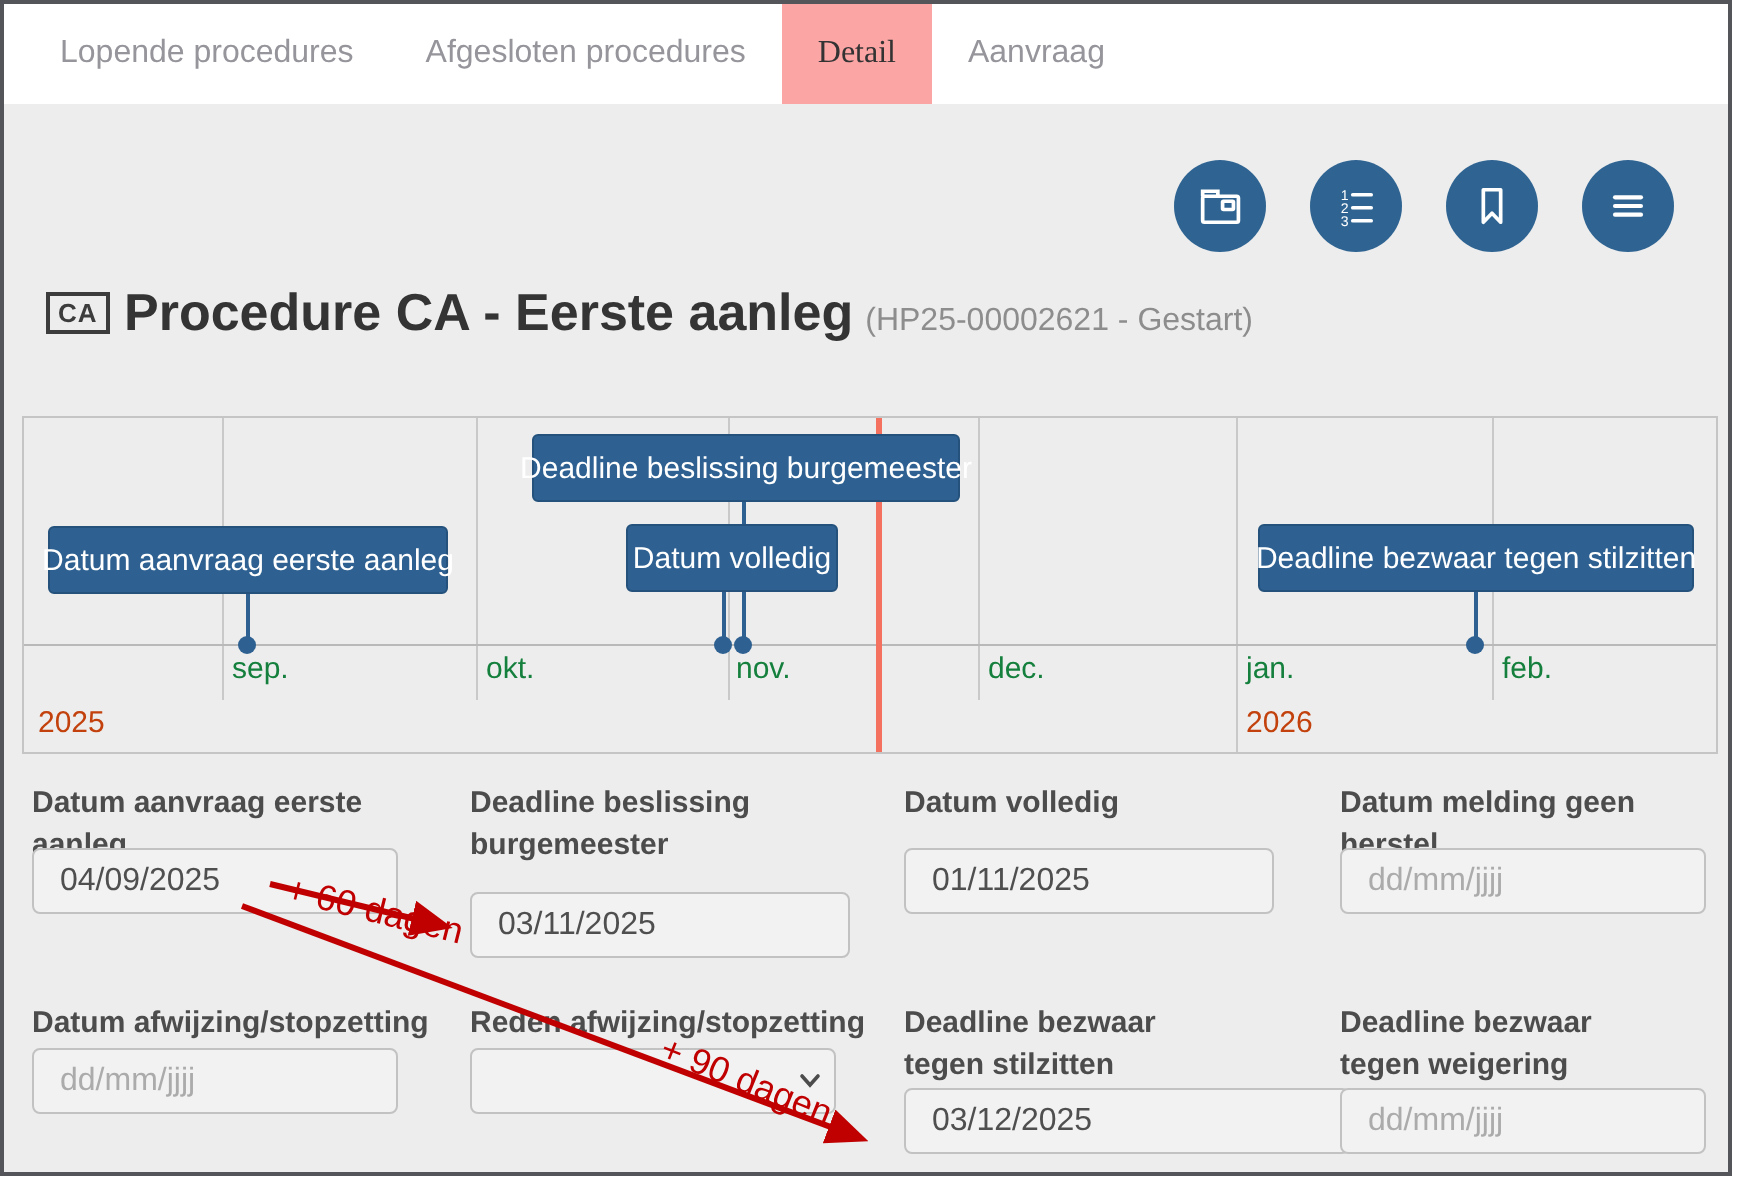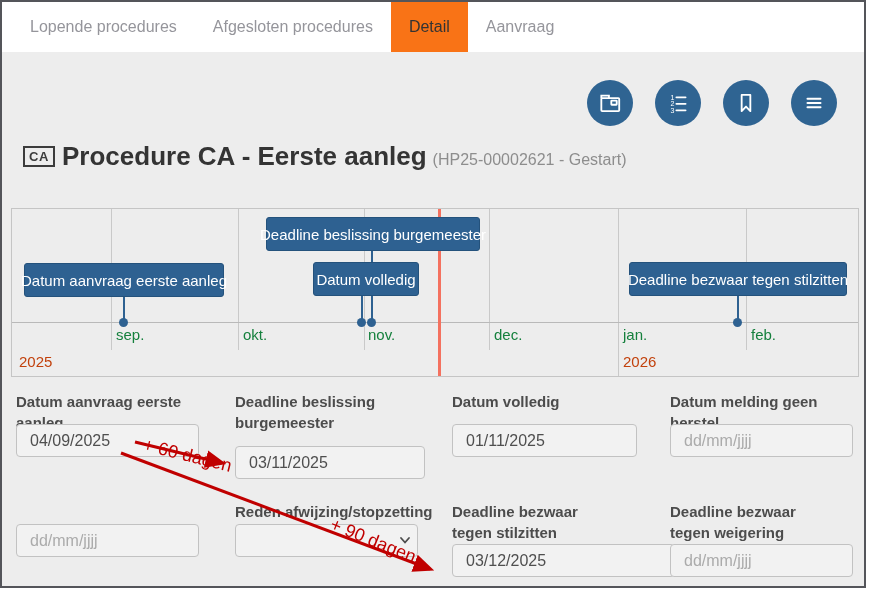--- a/index.html
+++ b/index.html
@@ -4,21 +4,21 @@
 <style>
   * { box-sizing: border-box; }
   body { margin:0; background:#fff; font-family:"Liberation Sans", sans-serif; }
   .screen { position:relative; width:866px; height:588px; border:2px solid #54555a;
             background:#ededed; overflow:hidden; }
 
   
   .tabbar { position:absolute; top:0; left:0; width:100%; height:50px; background:#fff; display:flex; }
   .tab { display:flex; align-items:center; padding:0 18px; font-size:16px; color:#95959b; cursor:pointer; }
   .tab.first { margin-left:10px; }
-  .tab.active { background:#f97316; color:#333; }
+  .tab.active { background:#fca5a5; color:#333;font-family:Liberation Serif, serif; }
 
   
   .toolbar { position:absolute; top:78px; right:27px; display:flex; gap:22px; }
   .circle-btn { width:46px; height:46px; border-radius:50%; background:#2f6492;
                 display:flex; align-items:center; justify-content:center; cursor:pointer; }
   .circle-btn svg { display:block; }
 
   
   .badge-ca { position:absolute; left:21px; top:144px; border:2px solid #3c3c3c; color:#3c3c3c;
               font-weight:bold; font-size:13px; line-height:15px; padding:1px 4px; letter-spacing:.5px; }
@@ -166,20 +166,23 @@
   <div class="field" style="left:450px; top:389px; width:200px;">
     <div class="field-label">Datum volledig</div>
   </div>
   <input class="text-input" style="left: 450px; top: 422px; width: 185px;" type="text" value="01/11/2025">
 
   <div class="field" style="left:668px; top:389px; width:200px;">
     <div class="field-label">Datum melding geen herstel</div>
   </div>
   <input class="text-input" style="left: 668px; top: 422px; width: 183px;" type="text" placeholder="dd/mm/jjjj">
 
+  <div class="field" style="left:14px; top:499px; width:210px;">
+    <div class="field-label">Datum afwijzing/stopzetting</div>
+  </div>
   <input class="text-input" style="left: 14px; top: 522px; width: 183px;" type="text" placeholder="dd/mm/jjjj">
 
   <div class="field" style="left:233px; top:499px; width:210px;">
     <div class="field-label">Reden afwijzing/stopzetting</div>
   </div>
   <select class="select-input" style="left:233px; top:522px; width:183px;">
     <option value=""></option>
   </select>
   <span class="chevron" style="left:396px; top:531px;">
     <svg width="14" height="14" viewBox="0 0 14 14" fill="none" stroke="#4c4c4c" stroke-width="1.8" stroke-linecap="round">

